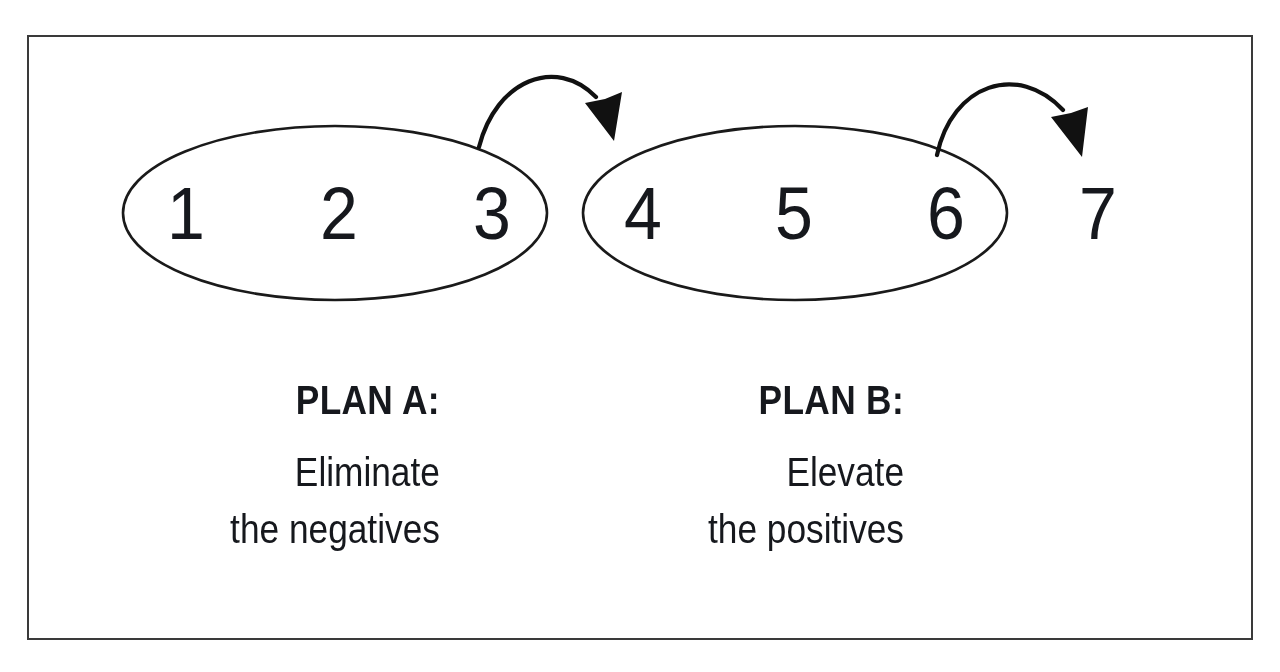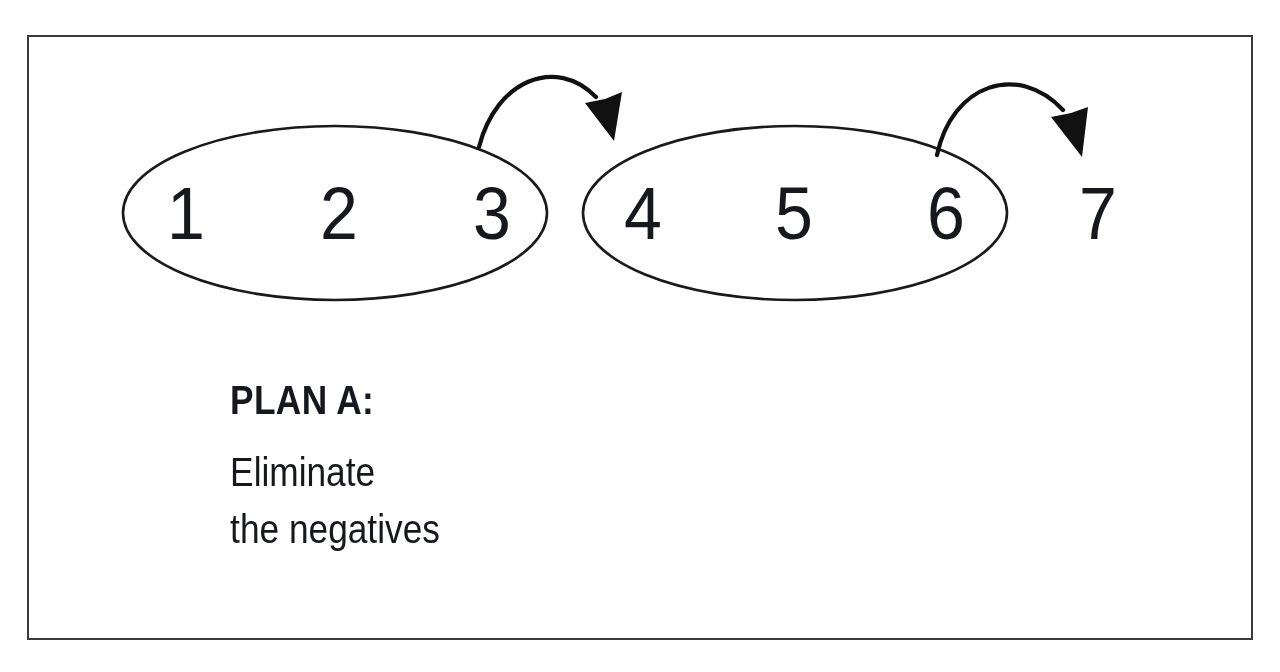--- a/index.html
+++ b/index.html
@@ -62,21 +62,21 @@
     font-size: 74px;
     line-height: 1;
     color: #16181d;
     transform: translate(-50%, -50%) scaleX(0.92);
     white-space: nowrap;
     user-select: none;
   }
   
   .caption {
     position: absolute;
-    text-align: left;
+    text-align: right;
     transform: translateX(-50%);
     color: #16181d;
     user-select: none;
   }
   .caption .plan {
     font-family: "Liberation Sans", sans-serif;
     font-weight: 700;
     font-size: 41px;
     line-height: 1.08;
     letter-spacing: 0.4px;
@@ -134,14 +134,21 @@
   <div class="num" style="left:1098px; top:214px;">7</div>
 
   <div class="caption" style="left:335px; top:378px;">
     <div class="plan">PLAN A:</div>
     <div class="body">
       <span class="line">Eliminate</span>
       <span class="line">the negatives</span>
     </div>
   </div>
 
+  <div class="caption" style="left:806px; top:378px;">
+    <div class="plan">PLAN B:</div>
+    <div class="body">
+      <span class="line">Elevate</span>
+      <span class="line">the positives</span>
+    </div>
+  </div>
 
 </div>
 
 </body></html>

